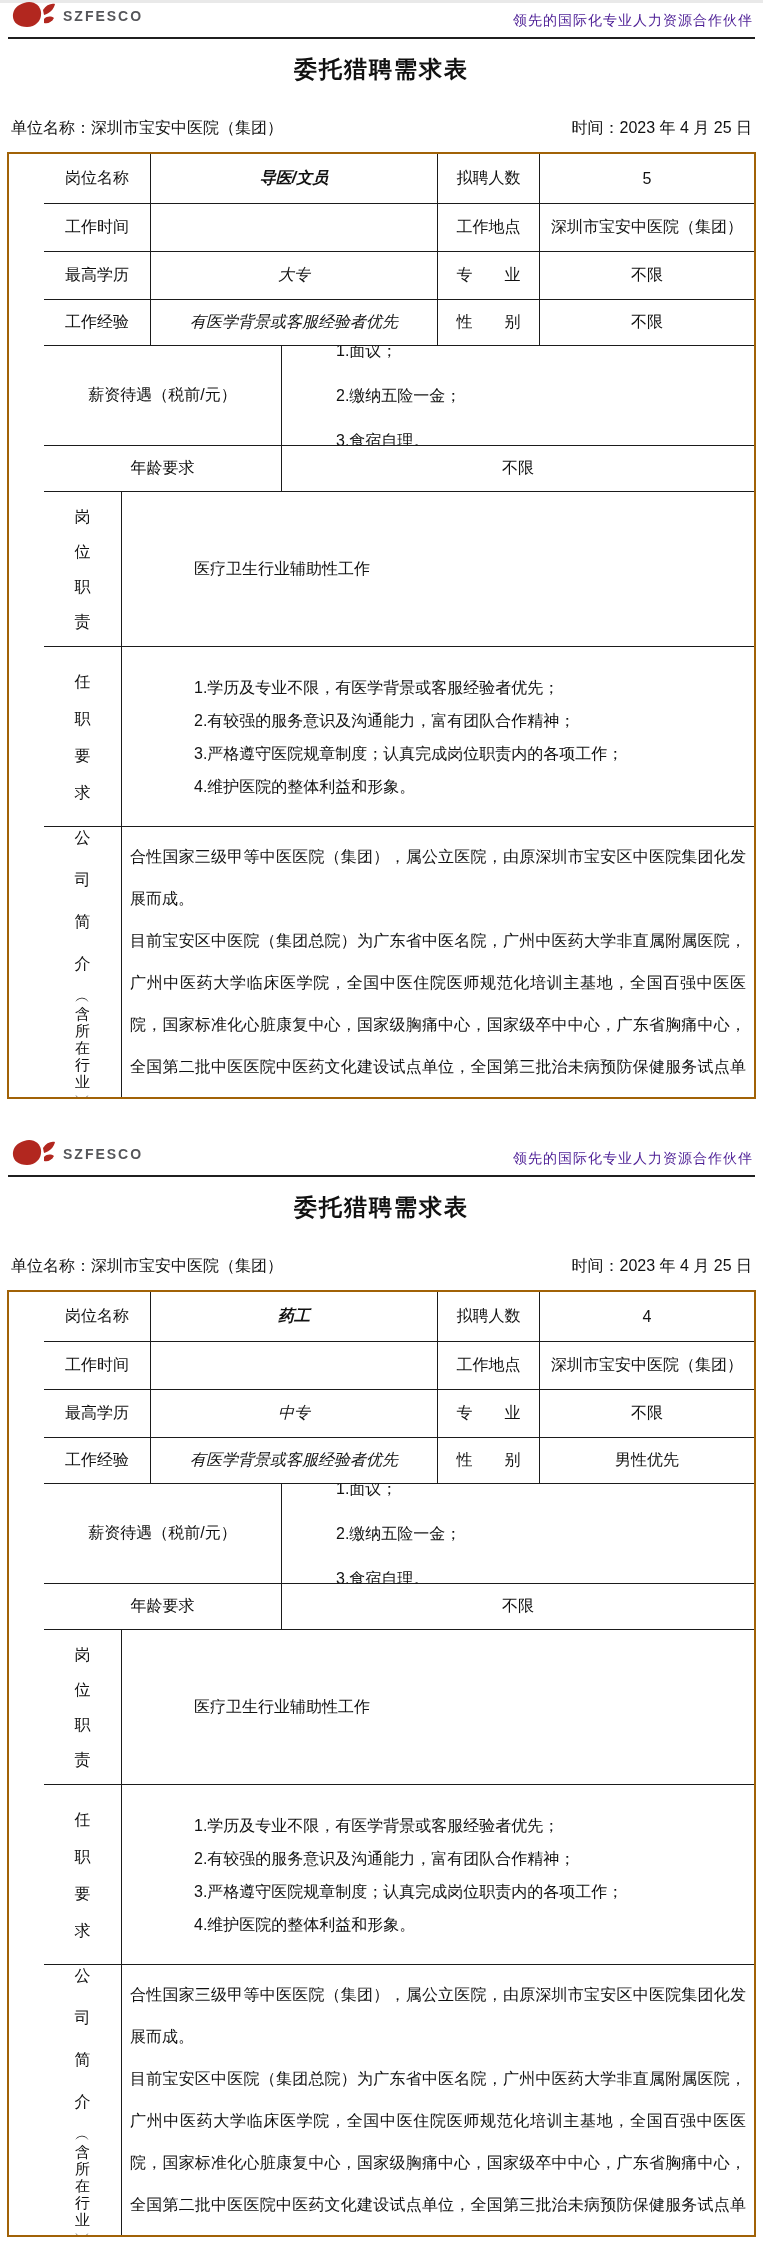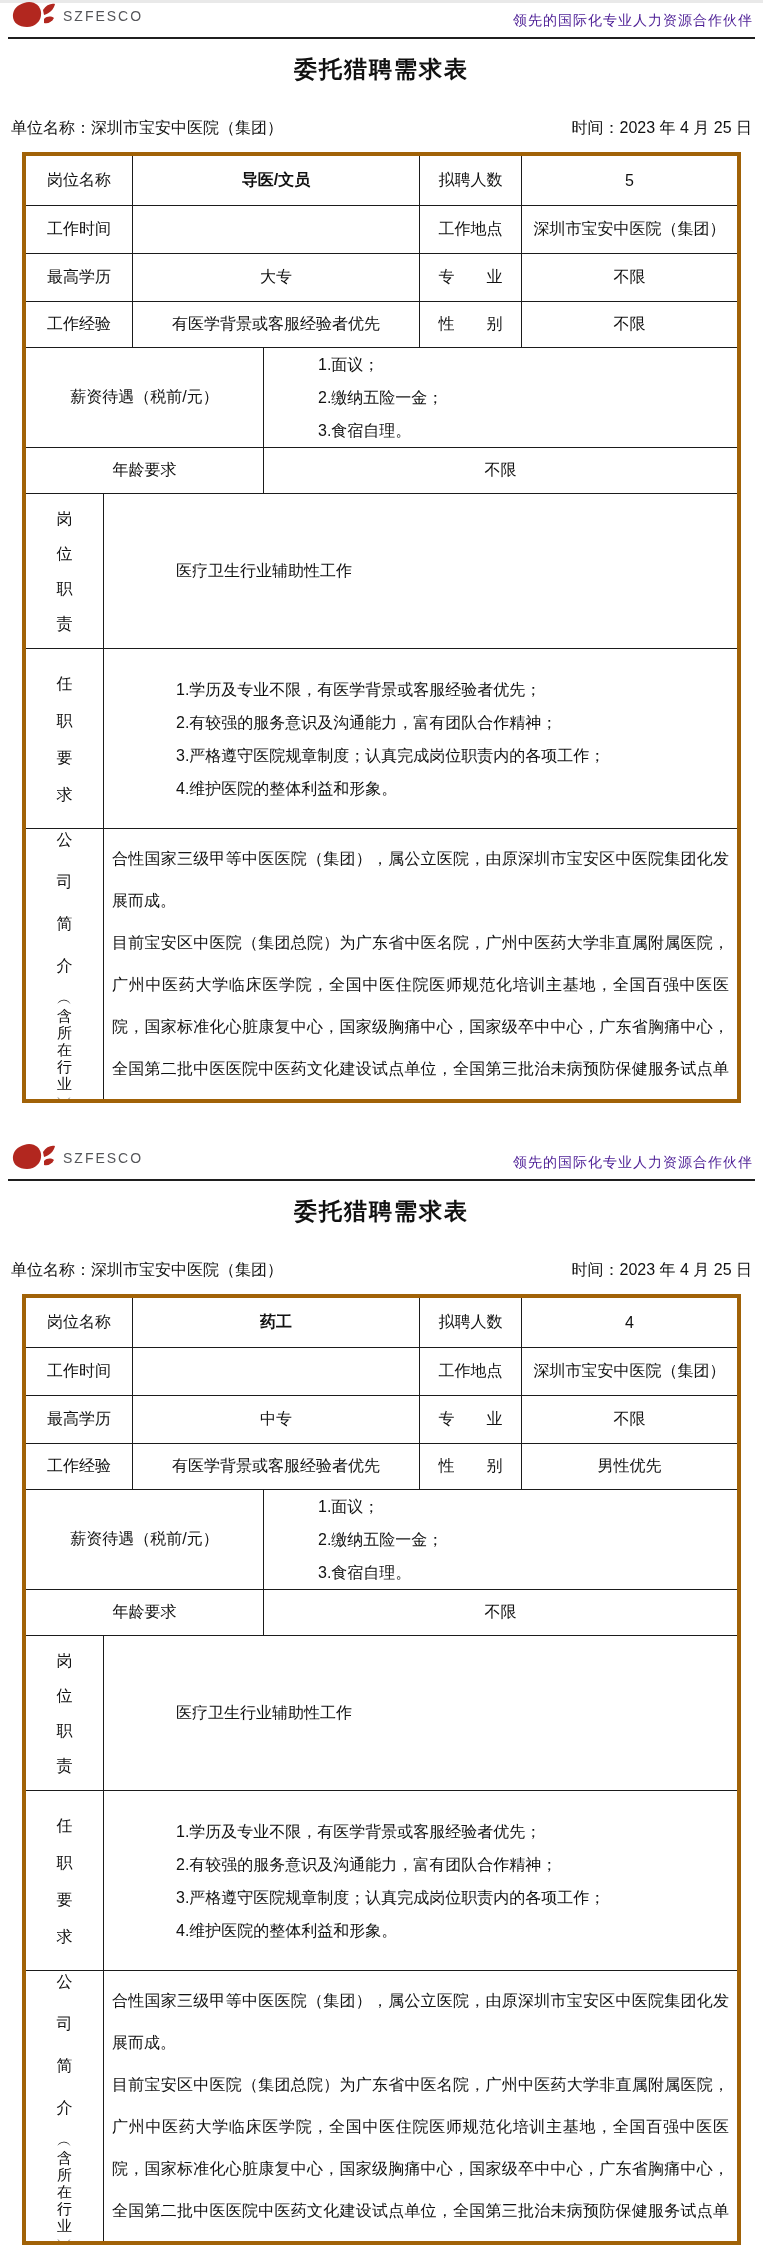--- a/index.html
+++ b/index.html
@@ -4,40 +4,40 @@
 <style>
   html,body{margin:0;padding:0;background:#fff;}
   body{width:763px;font-family:"Liberation Sans","DejaVu Sans",sans-serif;color:#111;}
   *{box-sizing:border-box;}
   .top-strip{height:3px;background:#e9e9e9;}
   .form{width:763px;}
   .form + .form{padding-top:42px;}
   .header{margin:0 8px;padding:5px 2px 6px 2px;border-bottom:2px solid #1f1f1f;
           display:flex;justify-content:space-between;align-items:flex-end;height:36px;}
   .logo{display:flex;align-items:center;gap:7px;}
-  .logo-text{font-size:14px;font-weight:normal;letter-spacing:2px;color:#55565a;}
+  .logo-text{font-size:14px;font-weight:bold;letter-spacing:2px;color:#55565a;}
   .tagline{font-size:14px;color:#4c1d95;letter-spacing:1px;padding-bottom:1px;}
   .title{font-size:23px;font-weight:bold;text-align:center;margin:15px 0 0 0;letter-spacing:2px;}
   .meta{display:flex;justify-content:space-between;margin:33px 11px 13px 11px;font-size:16px;}
-  .table{margin:0 22px;border:4px solid #a16207;}
+  .table{margin:0 7px;border:2px solid #a16207;padding-left:35px;}
   .row{display:flex;border-bottom:1.5px solid #1b1b1b;}
   .row:last-child{border-bottom:none;}
   .cell{border-right:1.5px solid #1b1b1b;display:flex;align-items:center;justify-content:center;
         font-size:16px;text-align:center;overflow:hidden;}
   .cell:last-child{border-right:none;}
-  .c1{width:107px;} .c2{width:287px;} .c3{width:102px;} .c4{flex:1;}
+  .c1{width:107px;} .c2{width:287px;font-style:italic;} .c3{width:102px;} .c4{flex:1;}
   .cs1{width:238px;} .cs2{flex:1;}
   .cn1{width:78px;} .cn2{flex:1;}
   .rowA{height:50px;} .rowB{height:48px;} .rowC{height:48px;} .rowD{height:46px;}
   .rowSal{height:100px;} .rowAge{height:46px;}
   .rowDuty{height:155px;} .rowReq{height:180px;} .rowIntro{height:270px;}
   .bold{font-weight:bold;}
   .pre{white-space:pre-line;}
   .left{justify-content:flex-start;text-align:left;}
-  .sal-val{padding-left:54px;line-height:33px;}
+  .sal-val{padding-left:54px;line-height:45px;}
   .req-val{padding-left:72px;line-height:33px;}
   .duty-val{padding-left:72px;}
   .intro-val{padding:8px 8px;line-height:42px;text-align:justify;align-items:center;}
   .vlab{white-space:pre-line;text-align:center;}
   .duty-lab{line-height:35px;}
   .req-lab{line-height:37px;}
   .intro-lab{flex-direction:column;}
   .vmain{white-space:pre-line;line-height:42px;}
   .vparen{white-space:pre-line;line-height:17px;font-size:15px;margin-top:3px;}
 </style>

